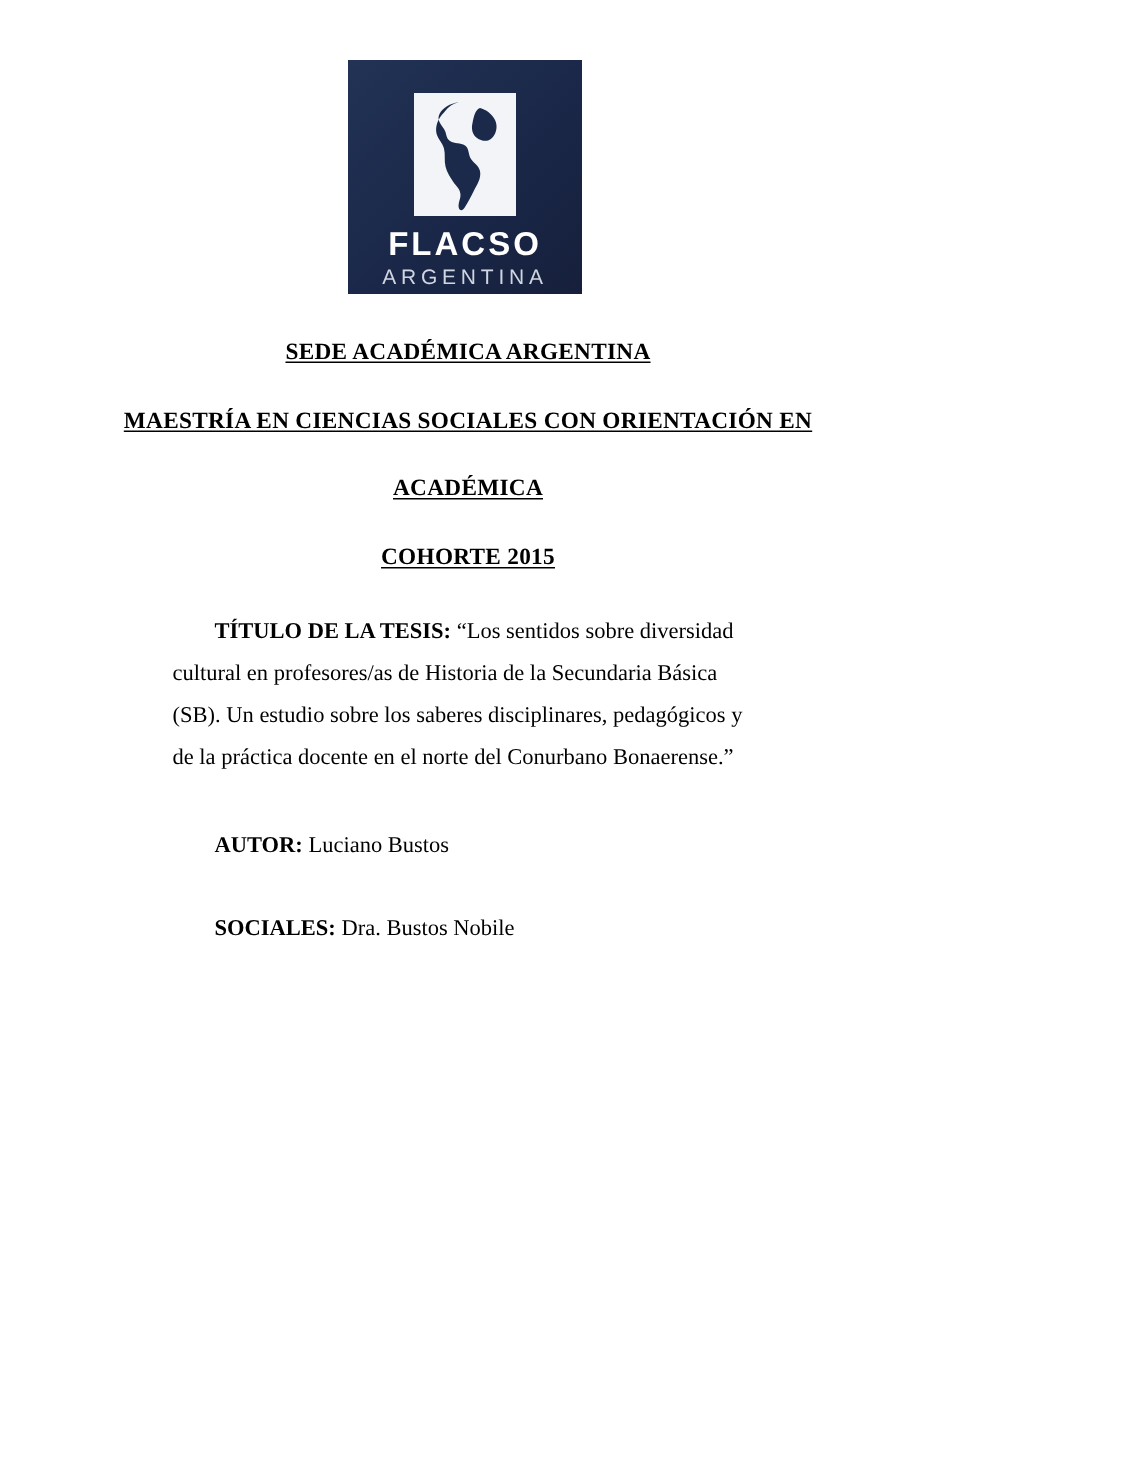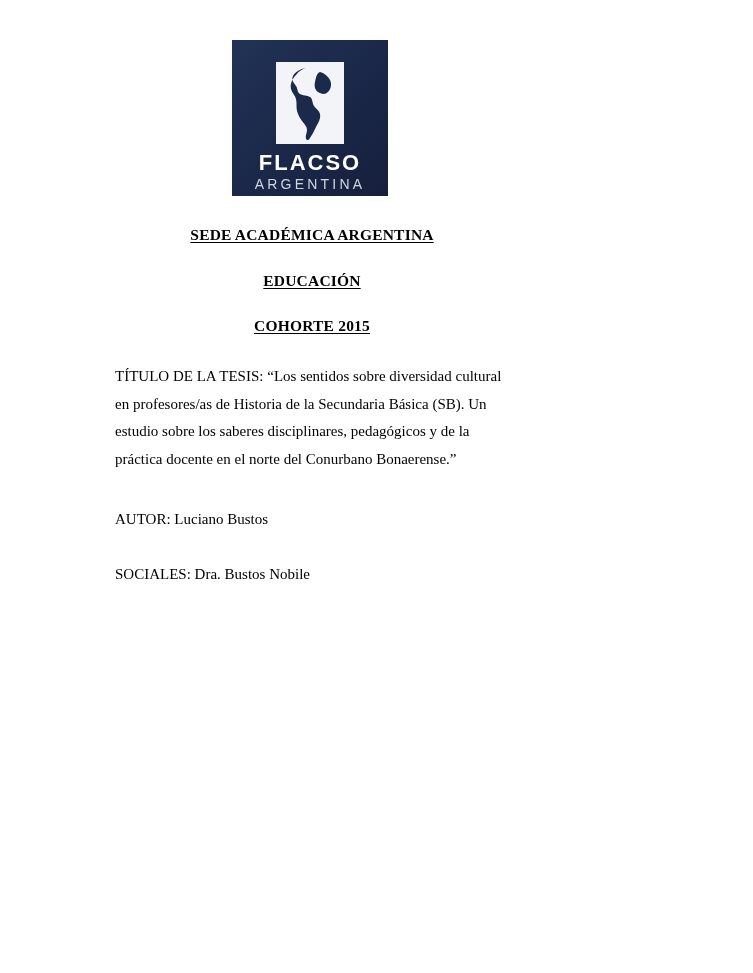--- a/index.html
+++ b/index.html
@@ -105,21 +105,22 @@
   .body-block {
     margin: 22px 115px 0 115px;
     font-size: 15px;
     line-height: 1.85;
   }
   .para {
     margin: 0 0 27px 0;
     text-align: left;
   }
   .para .lbl {
-    font-weight: normal;
+    font-weight: bold;
+    margin-left: 28px;
   }
   .para.title-para {
     margin-bottom: 32px;
   }
 </style>
 </head>
 <body>
 
 <div class="page">
 
@@ -138,21 +139,22 @@
                  M44 10 C48 11 52 14 54 18 C56 22 55 27 52 30
                  C49 33 45 32 42 30 C39 28 38 24 39 20 C40 15 41 11 44 10 Z" fill="#1b2a4a"></path>
       </svg>
       <div class="logo-text">FLACSO</div>
       <div class="logo-sub">ARGENTINA</div>
     </div>
   </div>
 
   <div class="headings">
     <div class="heading-line"><span>SEDE ACADÉMICA ARGENTINA</span></div>
-    <div class="heading-line"><span>EDUCACIÓN</span></div>
+    <div class="heading-line"><span>MAESTRÍA EN CIENCIAS SOCIALES CON ORIENTACIÓN EN</span></div>
+    <div class="heading-line"><span>ACADÉMICA</span></div>
     <div class="heading-line"><span>COHORTE 2015</span></div>
   </div>
 
   <div class="body-block">
 
     <p class="para title-para">
       <span class="lbl">TÍTULO DE LA TESIS:</span><span> “Los sentidos sobre diversidad cultural en profesores/as de Historia de la Secundaria Básica (SB). Un estudio sobre los saberes disciplinares, pedagógicos y de la práctica docente en el norte del Conurbano Bonaerense.”</span>
     </p>
 
     <p class="para">

